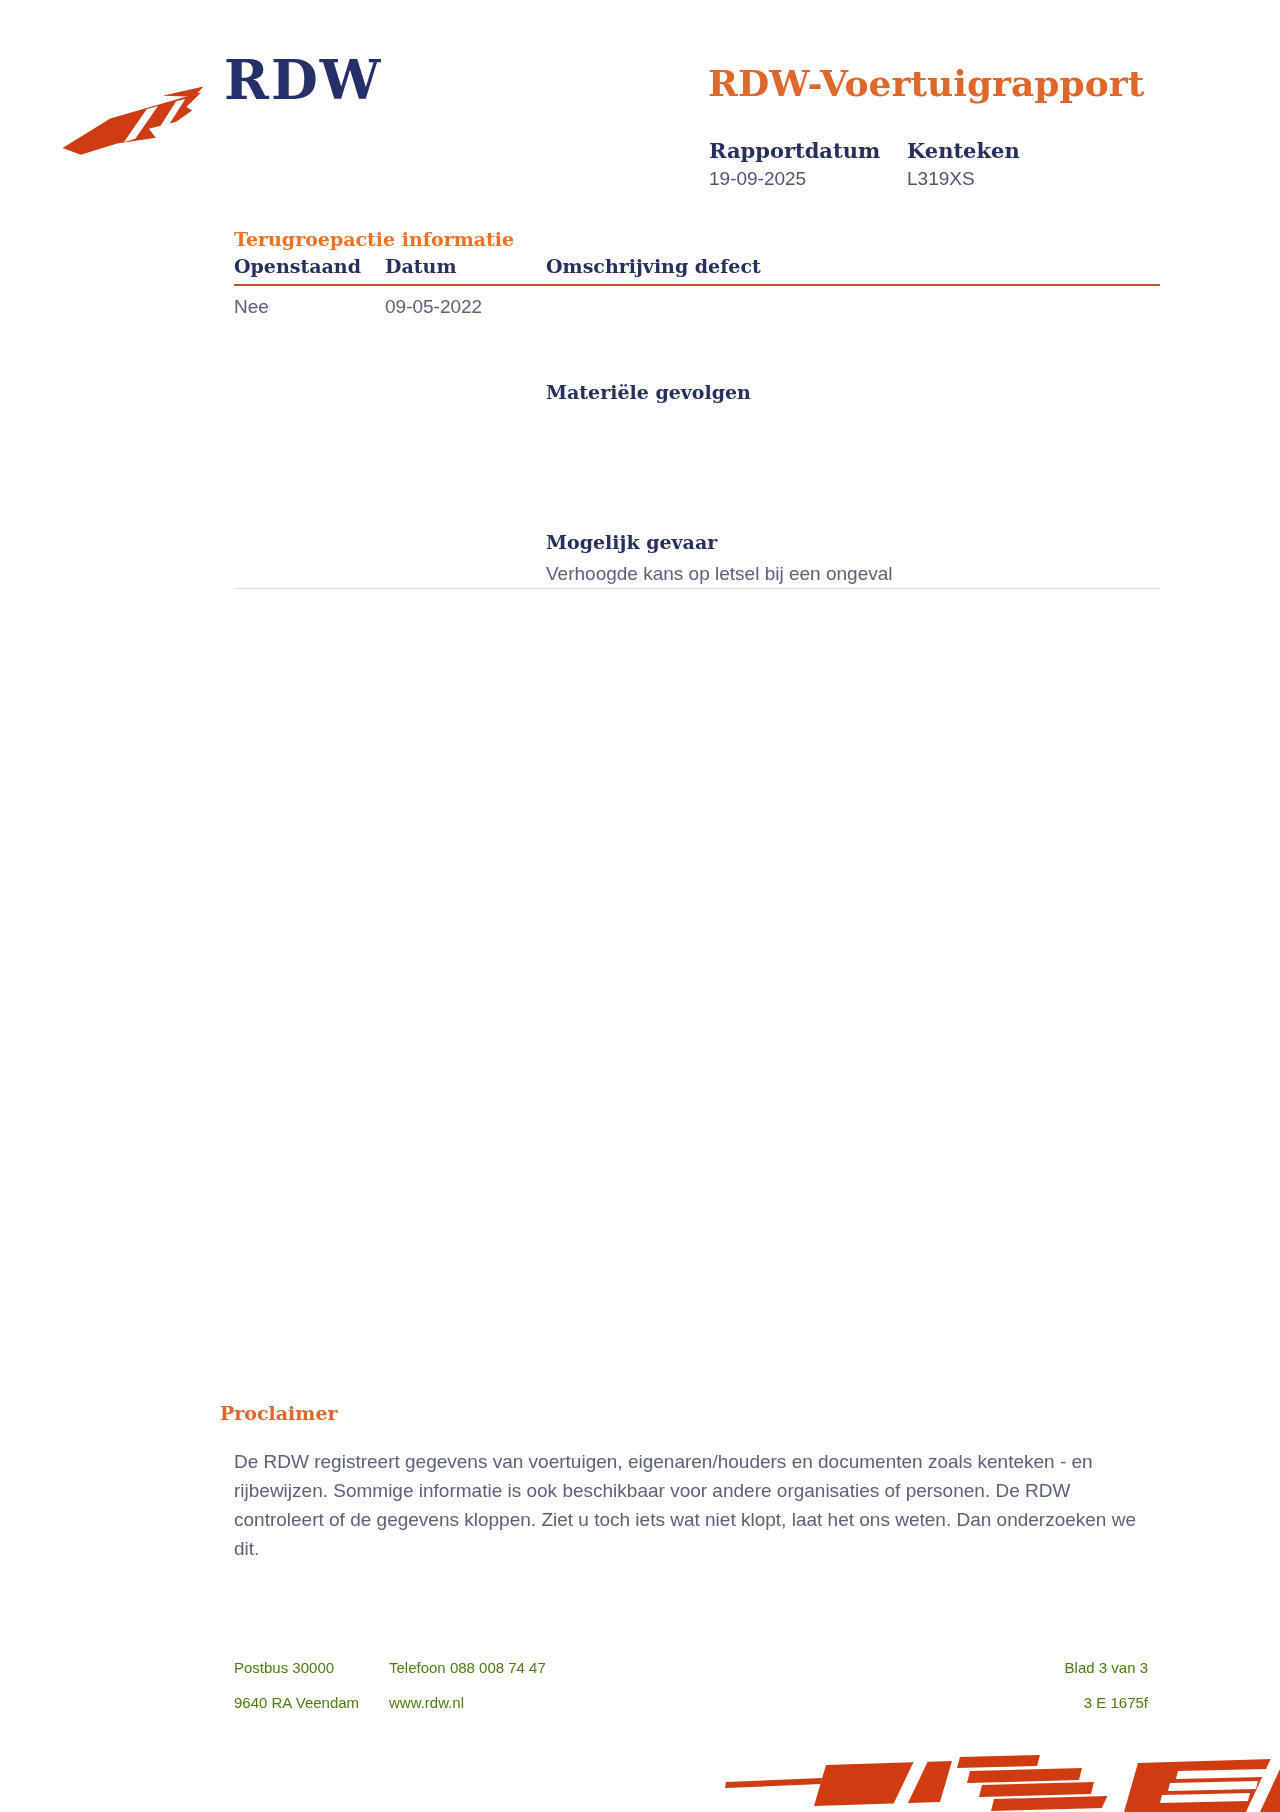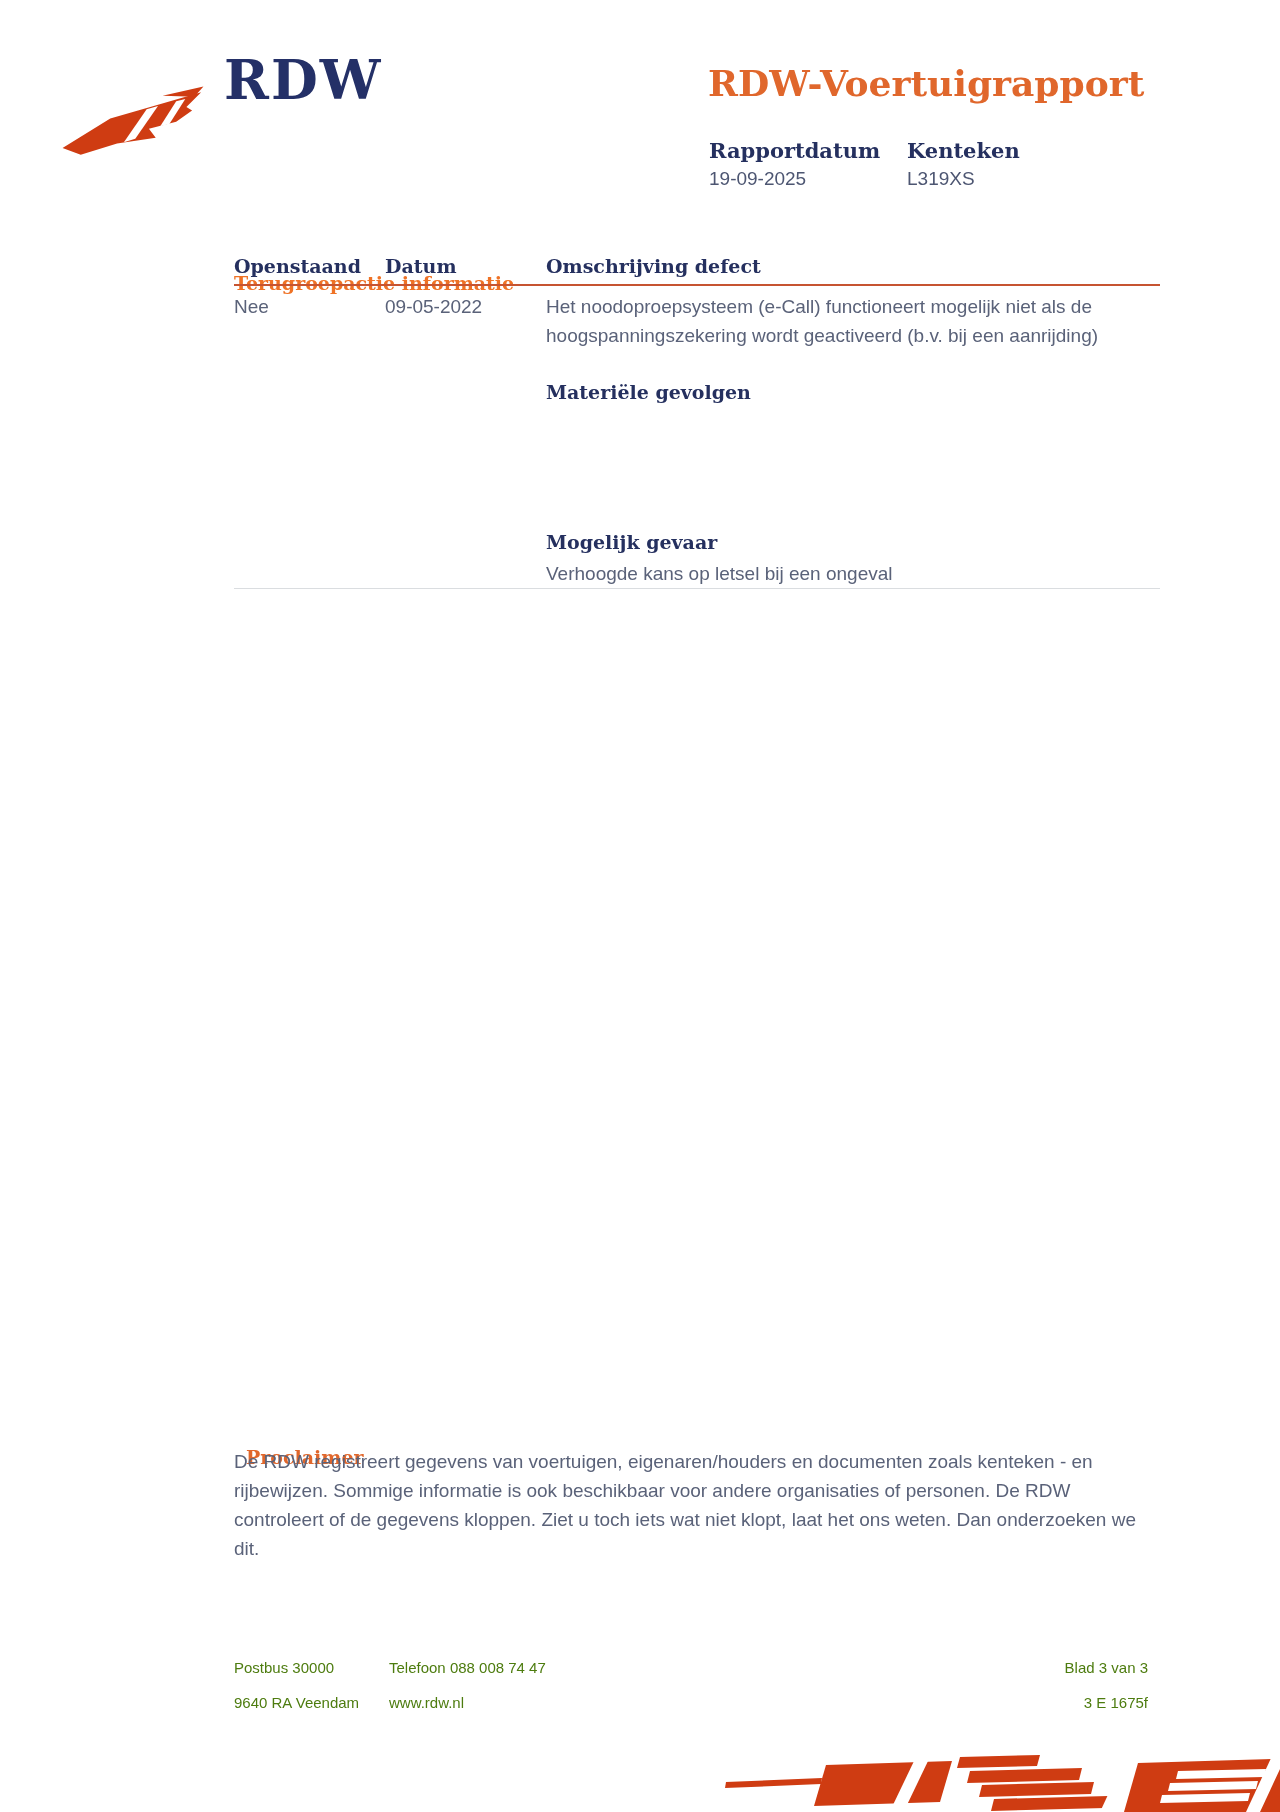--- a/index.html
+++ b/index.html
@@ -51,21 +51,20 @@
   .meta-kenteken-label     { left: 907px; top: 138px; }
   .meta-kenteken-value     { left: 907px; top: 168px; }
 
   
   .section-heading {
     font-family: "DejaVu Serif", serif;
     font-weight: bold;
     font-size: 19px;
     color: #ef7225;
     white-space: nowrap;
-    margin-top: 44px;
   }
   .recall-heading { left: 234px; top: 228px; }
   .col-header {
     font-family: "DejaVu Serif", serif;
     font-weight: bold;
     font-size: 19px;
     color: #25305f;
     white-space: nowrap;
   }
   .col-1 { left: 234px; }
@@ -97,21 +96,21 @@
   .consequences-text    { left: 546px; top: 409px; width: 580px; }
   .danger-heading       { left: 546px; top: 531px; }
   .danger-text          { left: 546px; top: 559px; width: 600px; white-space: nowrap; }
   .rule-gray {
     left: 234px; top: 588px;
     width: 926px; height: 1px;
     background: #dadde0;
   }
 
   
-  .proclaimer-heading { left: 246px; top: 1402px; color: #e0672c; }
+  .proclaimer-heading { left: 220px; top: 1402px; color: #e0672c; }
   .proclaimer-text    { left: 234px; top: 1447px; width: 905px; line-height: 29px; }
 
   
   .footer-text {
     font-size: 15px;
     color: #4d7c0f;
     white-space: nowrap;
   }
   .footer-postbus  { left: 234px; top: 1659px; }
   .footer-plaats   { left: 234px; top: 1694px; }
@@ -152,21 +151,20 @@
   <div class="abs section-heading recall-heading">Terugroepactie informatie</div>
 
   <div class="abs col-header col-1 table-header-row">Openstaand</div>
   <div class="abs col-header col-2 table-header-row">Datum</div>
   <div class="abs col-header col-3 table-header-row">Omschrijving defect</div>
 
   <div class="abs rule-orange"></div>
 
   <div class="abs body-text cell-openstaand">Nee</div>
   <div class="abs body-text cell-datum">09-05-2022</div>
-  <div class="abs body-text cell-defect">Het noodoproepsysteem (e-Call) functioneert mogelijk niet als de hoogspanningszekering wordt geactiveerd (b.v. bij een aanrijding)</div>
 
   <div class="abs sub-heading consequences-heading">Materiële gevolgen</div>
 
   <div class="abs sub-heading danger-heading">Mogelijk gevaar</div>
   <div class="abs body-text danger-text">Verhoogde kans op letsel bij een ongeval</div>
 
   <div class="abs rule-gray"></div>
 
   <div class="abs section-heading proclaimer-heading">Proclaimer</div>
   <div class="abs body-text proclaimer-text">De RDW registreert gegevens van voertuigen, eigenaren/houders en documenten zoals kenteken - en rijbewijzen. Sommige informatie is ook beschikbaar voor andere organisaties of personen. De RDW controleert of de gegevens kloppen. Ziet u toch iets wat niet klopt, laat het ons weten. Dan onderzoeken we dit.</div>

